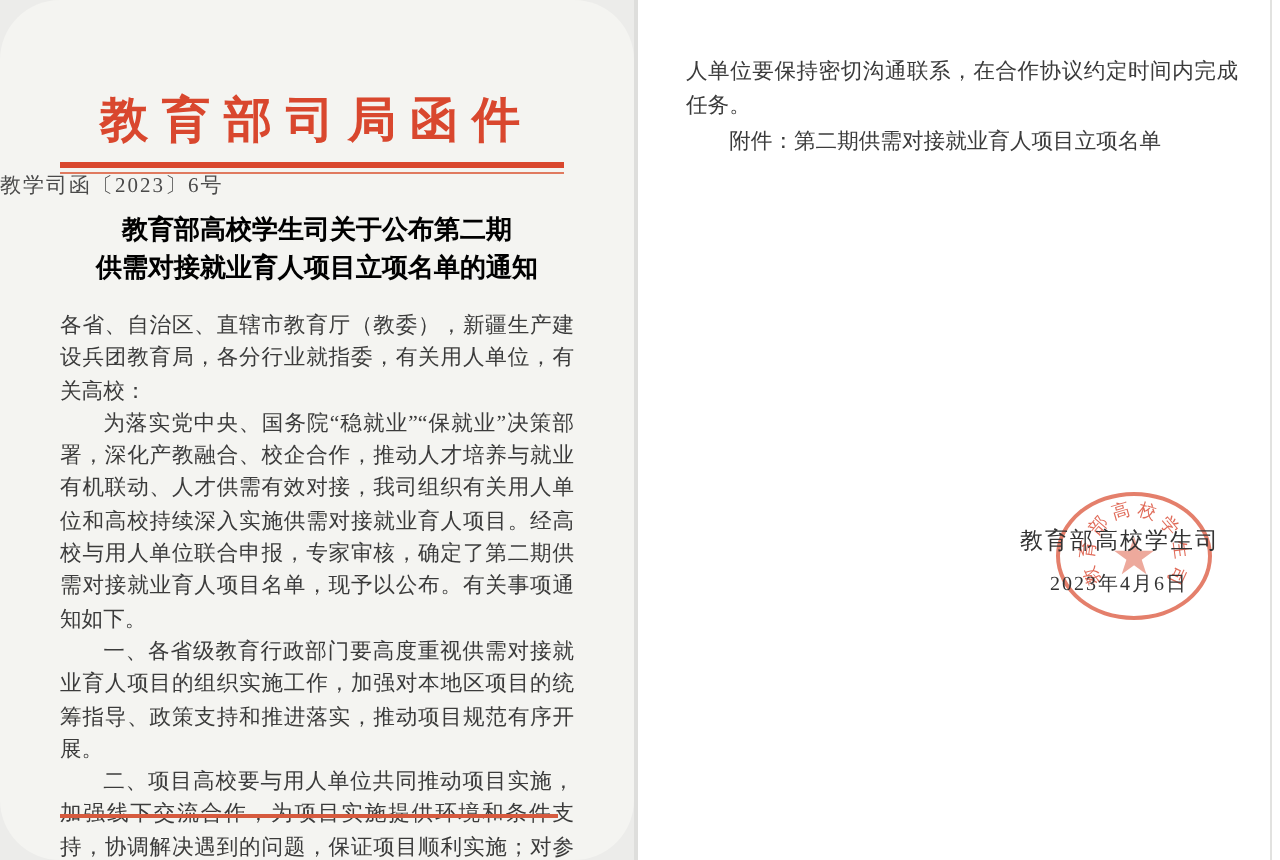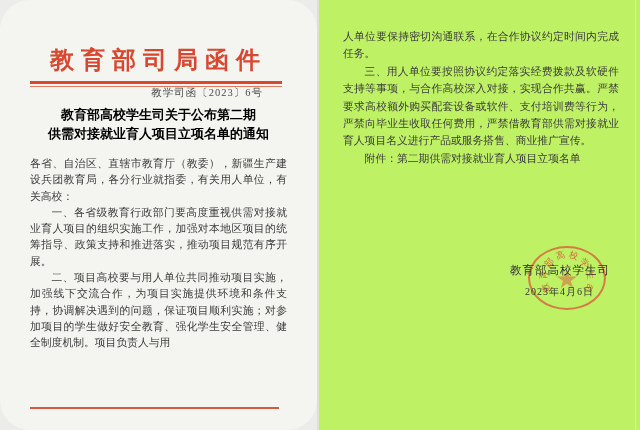--- a/index.html
+++ b/index.html
@@ -3,32 +3,32 @@
 <meta charset="utf-8">
 <style>
   html,body{margin:0;padding:0;}
   .canvas{
     position:relative;width:640px;height:430px;overflow:hidden;
     background:#ececea;
     font-family:"Liberation Serif","DejaVu Serif",serif;
   }
   .page{position:absolute;top:0;height:430px;}
   .page-left{left:0;width:317px;background:#f4f4f1;border-radius:30px;}
-  .page-right{left:317px;width:323px;background:#bef264;border-left:2px solid #dededc;box-sizing:border-box;}
+  .page-right{left:317px;width:323px;background:#ffffff;border-left:2px solid #dededc;box-sizing:border-box;}
   .page-right::after{content:"";position:absolute;right:4px;top:0;width:1px;height:430px;background:#e2e2e0;}
 
   
   .doc-header{
     position:absolute;top:44px;left:0;width:100%;text-align:center;
     color:#d9472e;font-size:24px;font-weight:bold;letter-spacing:7px;white-space:nowrap;
   }
   .rule-thick{position:absolute;left:30px;top:81px;width:252px;height:0;border-top:3px solid #d9472e;}
   .rule-thin{position:absolute;left:30px;top:86px;width:252px;height:0;border-top:1px solid #e07a5f;}
   .doc-no{
-    position:absolute;top:86px;left:0;width:263px;text-align:right;
+    position:absolute;top:86px;left:0;width:263px;text-align:left;
     font-size:10.5px;color:#4a4a4a;letter-spacing:1px;
   }
   .doc-title{
     position:absolute;top:106px;left:15px;width:287px;text-align:center;
     font-weight:bold;font-size:13px;line-height:18.5px;color:#000000;
   }
   .body-text{color:#3b3b3b;text-align:justify;}
   .body-left{
     position:absolute;top:155px;left:30px;width:257px;
     font-size:10.8px;line-height:16.3px;
@@ -69,31 +69,31 @@
     <div class="rule-thin"></div>
     <div class="doc-no">教学司函〔2023〕6号</div>
 
     <div class="doc-title">
       <div>教育部高校学生司关于公布第二期</div>
       <div>供需对接就业育人项目立项名单的通知</div>
     </div>
 
     <div class="body-left body-text">
       <p>各省、自治区、直辖市教育厅（教委），新疆生产建设兵团教育局，各分行业就指委，有关用人单位，有关高校：</p>
+      <p class="indent">为落实党中央、国务院“稳就业”“保就业”决策部署，深化产教融合、校企合作，推动人才培养与就业有机联动、人才供需有效对接，我司组织有关用人单位和高校持续深入实施供需对接就业育人项目。经高校与用人单位联合申报，专家审核，确定了第二期供需对接就业育人项目名单，现予以公布。有关事项通知如下。</p>
       <p class="indent">一、各省级教育行政部门要高度重视供需对接就业育人项目的组织实施工作，加强对本地区项目的统筹指导、政策支持和推进落实，推动项目规范有序开展。</p>
       <p class="indent">二、项目高校要与用人单位共同推动项目实施，加强线下交流合作，为项目实施提供环境和条件支持，协调解决遇到的问题，保证项目顺利实施；对参加项目的学生做好安全教育、强化学生安全管理、健全制度机制。项目负责人与用</p>
     </div>
 
     <div class="footer-rule"></div>
   </div>
 
   <div class="page page-right">
     <div class="body-right body-text">
       <p>人单位要保持密切沟通联系，在合作协议约定时间内完成任务。</p>
-      <p class="indent">三、用人单位要按照协议约定落实经费拨款及软硬件支持等事项，与合作高校深入对接，实现合作共赢。严禁要求高校额外购买配套设备或软件、支付培训费等行为，严禁向毕业生收取任何费用，严禁借教育部供需对接就业育人项目名义进行产品或服务搭售、商业推广宣传。</p>
       <p class="attachment">附件：第二期供需对接就业育人项目立项名单</p>
     </div>
 
     <div class="seal">
       <span class="seal-star">★</span>
       <span><span style="position: absolute; left: 50%; top: 50%; font-size: 9px; color: rgba(216, 70, 48, 0.8); transform: translate(-50%, -50%) rotate(-115deg) translateY(-23px);">教</span><span style="position: absolute; left: 50%; top: 50%; font-size: 9px; color: rgba(216, 70, 48, 0.8); transform: translate(-50%, -50%) rotate(-82.1429deg) translateY(-23px);">育</span><span style="position: absolute; left: 50%; top: 50%; font-size: 9px; color: rgba(216, 70, 48, 0.8); transform: translate(-50%, -50%) rotate(-49.2857deg) translateY(-23px);">部</span><span style="position: absolute; left: 50%; top: 50%; font-size: 9px; color: rgba(216, 70, 48, 0.8); transform: translate(-50%, -50%) rotate(-16.4286deg) translateY(-23px);">高</span><span style="position: absolute; left: 50%; top: 50%; font-size: 9px; color: rgba(216, 70, 48, 0.8); transform: translate(-50%, -50%) rotate(16.4286deg) translateY(-23px);">校</span><span style="position: absolute; left: 50%; top: 50%; font-size: 9px; color: rgba(216, 70, 48, 0.8); transform: translate(-50%, -50%) rotate(49.2857deg) translateY(-23px);">学</span><span style="position: absolute; left: 50%; top: 50%; font-size: 9px; color: rgba(216, 70, 48, 0.8); transform: translate(-50%, -50%) rotate(82.1429deg) translateY(-23px);">生</span><span style="position: absolute; left: 50%; top: 50%; font-size: 9px; color: rgba(216, 70, 48, 0.8); transform: translate(-50%, -50%) rotate(115deg) translateY(-23px);">司</span></span>
     </div>
 
     <div class="signature">教育部高校学生司</div>
     <div class="sign-date">2023年4月6日</div>

